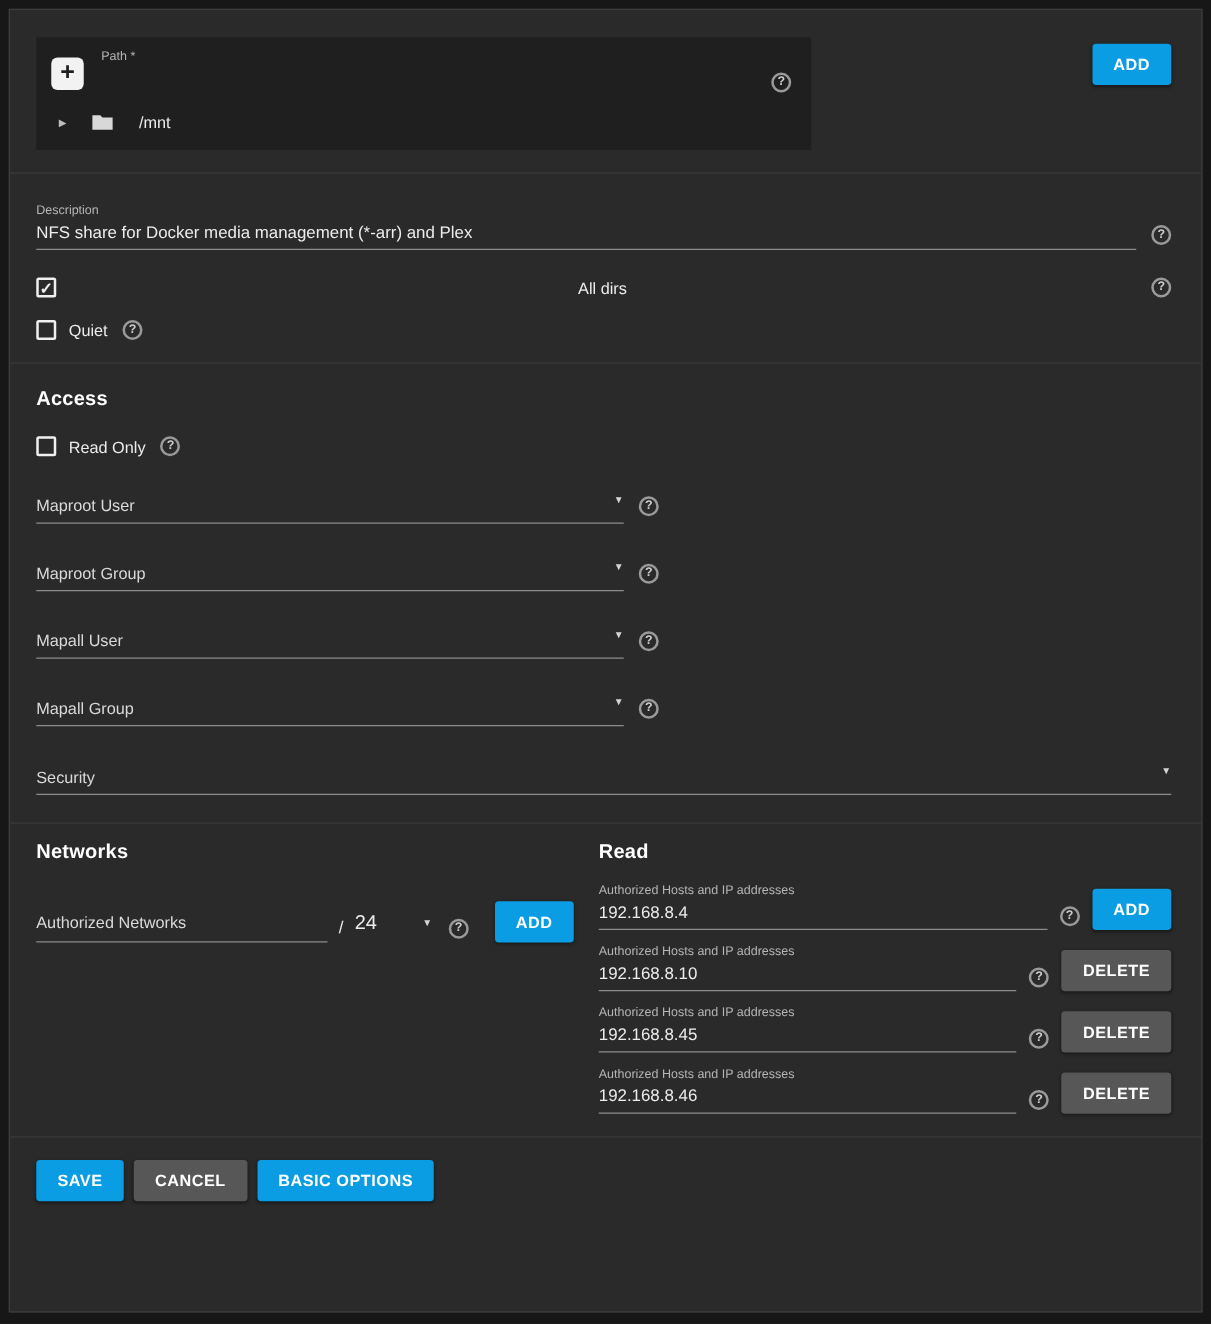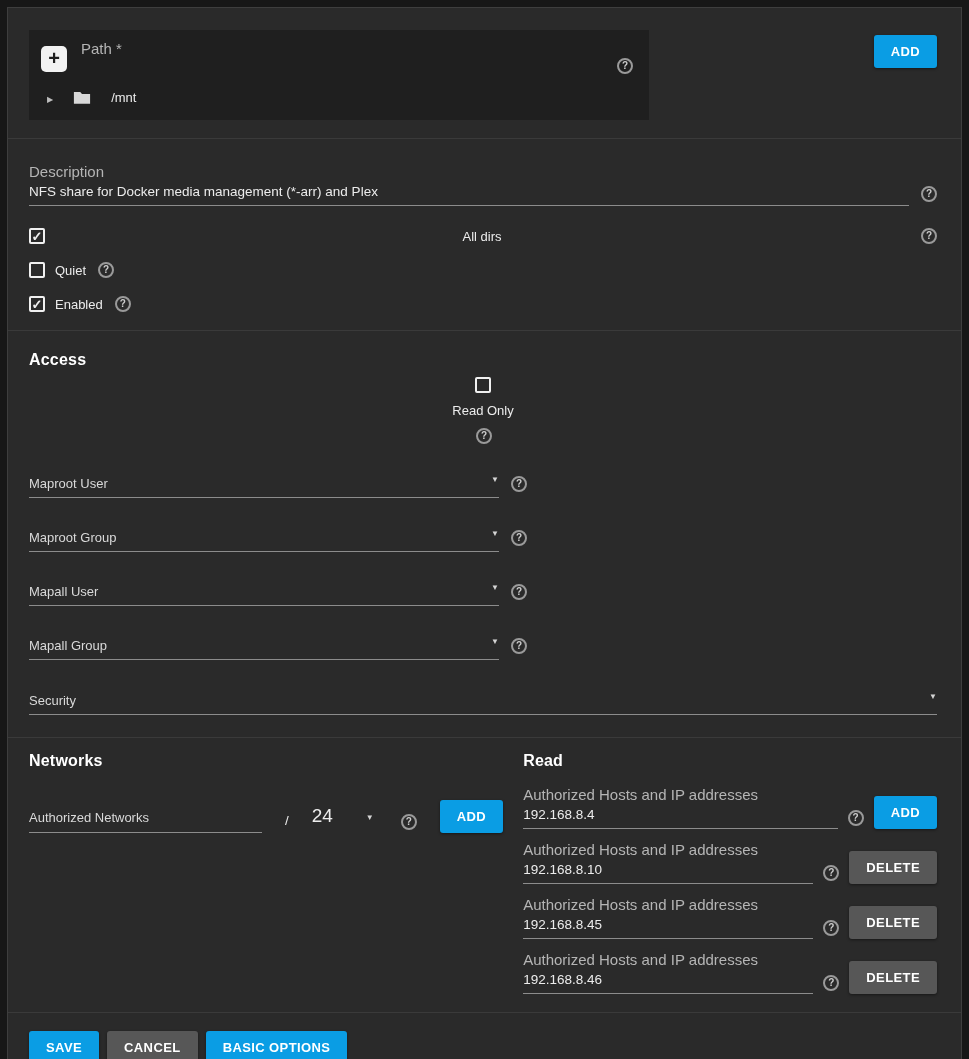--- a/index.html
+++ b/index.html
@@ -4,21 +4,21 @@
 <style>
   * { box-sizing: border-box; margin: 0; padding: 0; }
   html,body { background:#171717; font-family:"Liberation Sans", sans-serif; }
   body { padding:7px; }
   .card { background:#2a2a2a; border:1px solid #3e3e3e; color:#ececec; min-height:1043px; }
 
   .section { padding:14px 24px 18px 21px; }
   .section-title { font-size:16px; font-weight:bold; color:#fff; letter-spacing:.2px; }
   .divider { border-top:1px solid #3a3a3a; }
 
-  .small-label { font-size:15px; color:#b5b5b5; margin-bottom:4px; }
+  .small-label { font-size:10px; color:#b5b5b5; margin-bottom:4px; }
   .input-value { font-size:13.5px; color:#ececec; }
   .underlined { border-bottom:1px solid #8c8c8c; padding-bottom:6px; }
   .grow { flex:1; min-width:0; }
 
   
   .help-icon { width:16px; height:16px; border:2px solid #9a9a9a; border-radius:50%;
     display:inline-flex; align-items:center; justify-content:center; flex:none; cursor:pointer; }
   .help-icon::after { content:"?"; font-size:10px; font-weight:bold; color:#cdcdcd; line-height:1; }
 
   
@@ -63,26 +63,26 @@
   .select-field .select-value { font-size:13px; color:#d9d9d9; }
   .select-field .chevron { position:relative; top:-5px; }
   .select-field.full { width:auto; flex:1; }
   .select-row .help-icon { margin-bottom:3px; }
   .security-row { display:flex; margin-top:30px; }
 
   
   .two-col { display:flex; }
   .col-networks { flex:0 0 471px; padding:14px 20px 18px 21px; }
   .col-hosts { flex:1; padding:14px 24px 18px 0; }
-  .net-row { display:flex; align-items:flex-end; gap:23px; margin-top:30px; }
+  .net-row { display:flex; align-items:flex-end; gap:9px; margin-top:30px; }
   .net-input { flex:0 0 233px; border-bottom:1px solid #8c8c8c; padding-bottom:6px; cursor:pointer; }
   .net-input .select-value { font-size:13px; color:#d9d9d9; }
   .slash { font-size:13.5px; color:#ececec; padding-bottom:5px; }
   .cidr-select { width:62px; display:flex; align-items:flex-end; justify-content:space-between;
-    border-bottom:1px solid transparent; padding-bottom:5px; cursor:pointer; font-size:19px; color:#ececec; }
+    border-bottom:1px solid transparent; padding-bottom:5px; cursor:pointer; font-size:16px; color:#ececec; }
   .net-row .help-icon { margin-bottom:3px; margin-left:4px; }
   .net-row .btn { margin-left:auto; }
 
   .host-row { display:flex; align-items:flex-end; gap:10px; margin-top:12px; }
   .host-row .help-icon { margin-bottom:3px; }
   .host-row .btn { margin-bottom:0; }
 
   
   .footer { display:flex; gap:8px; padding:18px 21px 16px; }
 </style>
@@ -129,33 +129,28 @@
     <div class="checkbox-row" style="margin-top:22px;justify-content:space-between;">
       <span class="checkbox checked"></span>
       <span class="cb-label">All dirs</span>
       <span class="help-icon"></span>
     </div>
     <div class="checkbox-row">
       <span class="checkbox"></span>
       <span class="cb-label">Quiet</span>
       <span class="help-icon"></span>
     </div>
-    <div class="checkbox-row">
-      <span class="checkbox checked"></span>
-      <span class="cb-label">Enabled</span>
-      <span class="help-icon"></span>
-    </div>
   </section>
 
   <div class="divider"></div>
 
   <section class="section" style="padding-top:20px; padding-bottom:22px;">
     <div class="section-title">Access</div>
 
-    <div class="checkbox-row" style="margin-top:8px;flex-direction:column;">
+    <div class="checkbox-row" style="margin-top:20px;">
       <span class="checkbox"></span>
       <span class="cb-label">Read Only</span>
       <span class="help-icon"></span>
     </div>
 
     <div class="select-row">
       <div class="select-field">
         <span class="select-value">Maproot User</span>
         <span class="chevron"></span>
       </div>

